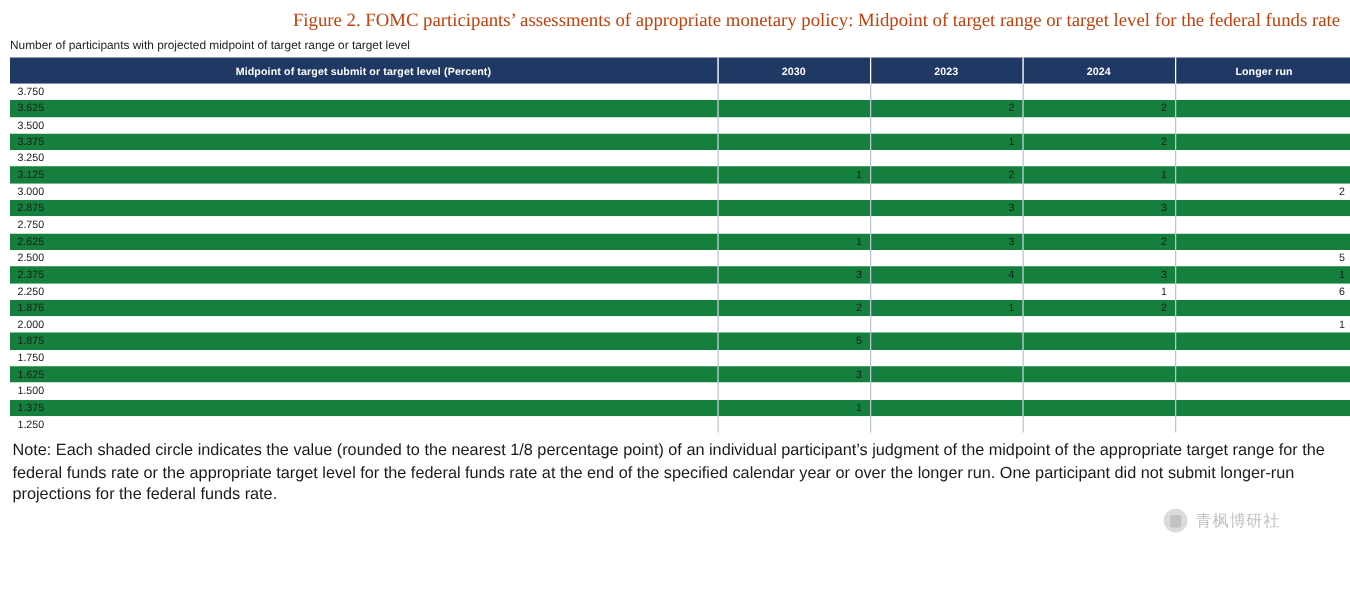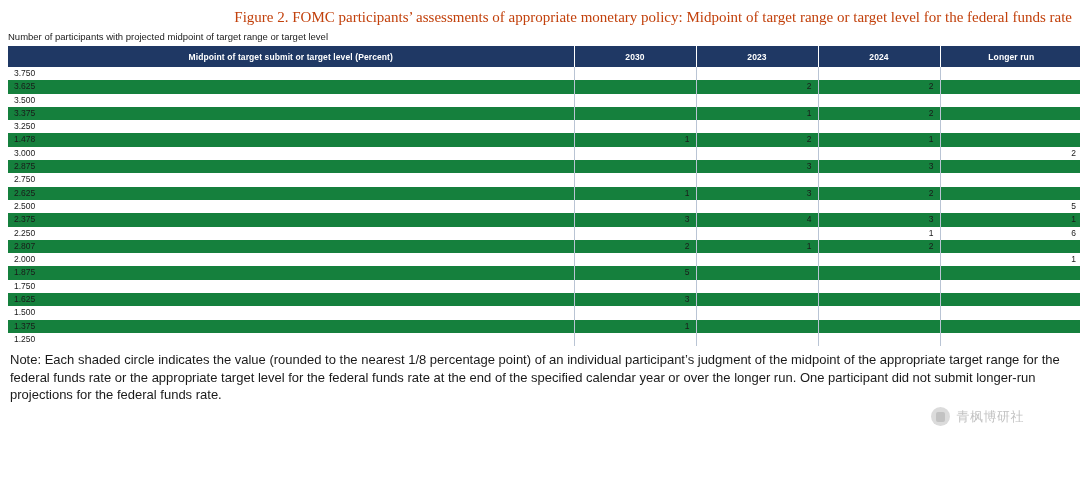--- a/index.html
+++ b/index.html
@@ -162,21 +162,21 @@
           <td class="num"></td>
         </tr>
         <tr class="odd">
           <td class="label">3.250</td>
           <td class="num"></td>
           <td class="num"></td>
           <td class="num"></td>
           <td class="num"></td>
         </tr>
         <tr class="even">
-          <td class="label">1.478</td>
+          <td class="label">3.125</td>
           <td class="num">1</td>
           <td class="num">2</td>
           <td class="num">1</td>
           <td class="num"></td>
         </tr>
         <tr class="odd">
           <td class="label">3.000</td>
           <td class="num"></td>
           <td class="num"></td>
           <td class="num"></td>
@@ -218,21 +218,21 @@
           <td class="num">1</td>
         </tr>
         <tr class="odd">
           <td class="label">2.250</td>
           <td class="num"></td>
           <td class="num"></td>
           <td class="num">1</td>
           <td class="num">6</td>
         </tr>
         <tr class="even">
-          <td class="label">2.807</td>
+          <td class="label">1.876</td>
           <td class="num">2</td>
           <td class="num">1</td>
           <td class="num">2</td>
           <td class="num"></td>
         </tr>
         <tr class="odd">
           <td class="label">2.000</td>
           <td class="num"></td>
           <td class="num"></td>
           <td class="num"></td>

